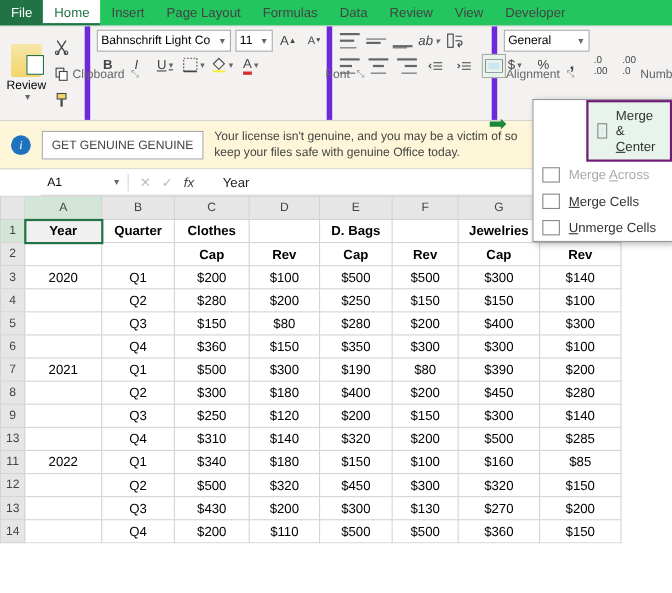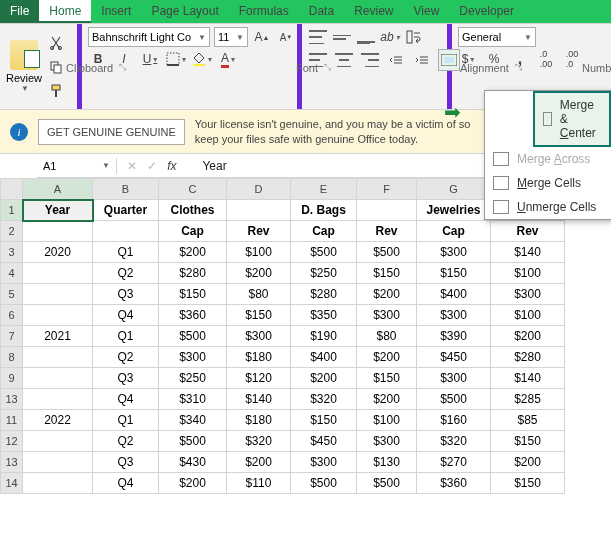--- a/index.html
+++ b/index.html
@@ -52,21 +52,21 @@
 .grid .rh { background: #e6e6e6; color:#444; font-weight: normal; width: 22px; font-size: 11px; }
 .grid .hdr { font-weight: bold; background:#fff; }
 .grid .sel-cell { outline: 2px solid #217346; outline-offset: -1px; background:#f0f0f0; }
 .grid .sel-colrow { background:#d3e5d7; }
 .corner { background:#e6e6e6; width:22px; }
 .wA{width:70px}.wB{width:66px}.wC{width:68px}.wD{width:64px}.wE{width:66px}.wF{width:60px}.wG{width:74px}.wH{width:74px}
 
 
 .menu { position:absolute; top: 90px; left: 484px; width: 128px; background:#fff; border:1px solid #999; box-shadow: 2px 2px 6px rgba(0,0,0,.3); z-index: 50; }
 .menu-item { display:flex; align-items:center; gap:8px; padding: 5px 8px; font-size: 12px; color:#333; }
-.menu-item.hi { border:2px solid #0f766e; background:#e8f3ec;margin-left:48px; }
+.menu-item.hi { border:2px solid #701a75; background:#e8f3ec;margin-left:48px; }
 .menu-item.dis { color:#aaa; }
 .menu-ico { width:16px; height:14px; border:1px solid #888; position:relative; }
 .menu-ico.m::after { content:""; position:absolute; left:3px; top:3px; right:3px; bottom:3px; background:#c9e6f5; }
 .arrow { position:absolute; top: 100px; left: 444px; z-index:60; color:#1a8a3a; font-size: 20px; }
 .uline { text-decoration: underline; }
 </style>
 </head>
 <body>
 
 <div class="tabs">

